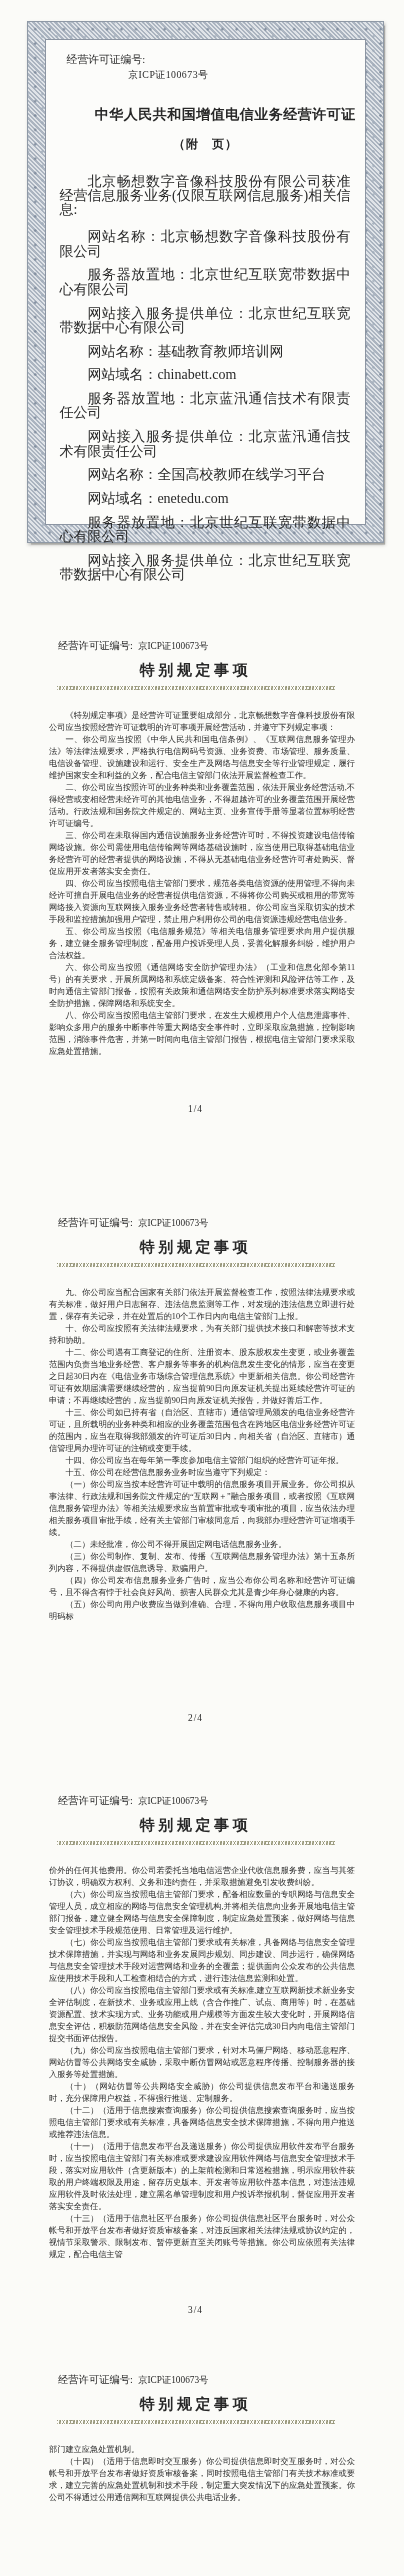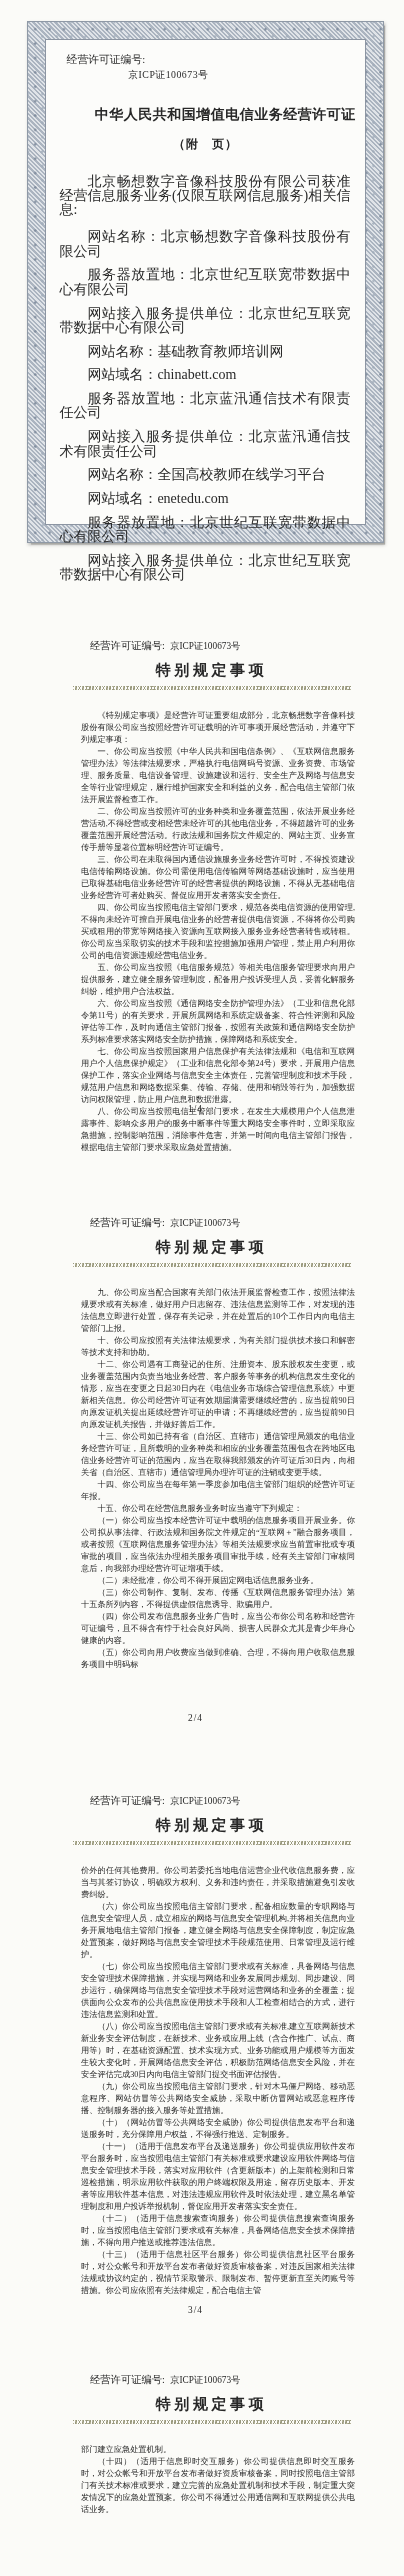--- a/index.html
+++ b/index.html
@@ -39,21 +39,21 @@
   }
   .cert-no-label{font-size:10.8px;margin-left:11.3px;}
   .cert-no-value{font-size:9.8px;margin:2.1px 0 0 73px;letter-spacing:0.5px;}
   .cert-title{margin:24px 0 0;text-align:right;font-size:14px;font-weight:bold;letter-spacing:0.5px;}
   .cert-sub{margin:12px 0 0;text-align:center;font-size:12px;font-weight:bold;letter-spacing:1px;}
   .cert-body{margin:21.6px 5.2px 0 4.1px;font-size:14px;}
   .cert-body p{margin:0 0 9.3px;line-height:14.4px;text-indent:2em;text-align:justify;}
   .cert-body p.intro{margin-bottom:12.4px;}
 
   
-  .prov{position:absolute;left:0;width:391px;box-sizing:border-box;padding-top:5.2px;padding-left:32px;}
+  .prov{position:absolute;left:0;width:391px;box-sizing:border-box;padding-top:5.2px;}
   .p2{top:634px;height:515px;}
   .p3{top:1211px;height:515px;}
   .p4{top:1789px;height:546px;}
   .p5{top:2368px;height:505px;}
   .prov-head{margin:0 0 0 58px;font-size:10.3px;}
   .prov-head .num{font-size:9.3px;padding-left:5.2px;}
   .prov-title{margin:8.2px 0 0;text-align:center;font-size:15px;font-weight:bold;letter-spacing:3.6px;}
   .wavy{
     width:278px;height:4.1px;margin:5.2px auto 0;
     background:
@@ -105,21 +105,20 @@
     <h2 class="prov-title">特别规定事项</h2>
     <div class="wavy"></div>
     <div class="prov-body">
       <p>《特别规定事项》是经营许可证重要组成部分，北京畅想数字音像科技股份有限公司应当按照经营许可证载明的许可事项开展经营活动，并遵守下列规定事项：</p>
       <p>一、你公司应当按照《中华人民共和国电信条例》、《互联网信息服务管理办法》等法律法规要求，严格执行电信网码号资源、业务资费、市场管理、服务质量、电信设备管理、设施建设和运行、安全生产及网络与信息安全等行业管理规定，履行维护国家安全和利益的义务，配合电信主管部门依法开展监督检查工作。</p>
       <p>二、你公司应当按照许可的业务种类和业务覆盖范围，依法开展业务经营活动,不得经营或变相经营未经许可的其他电信业务，不得超越许可的业务覆盖范围开展经营活动。行政法规和国务院文件规定的、网站主页、业务宣传手册等显著位置标明经营许可证编号。</p>
       <p>三、你公司在未取得国内通信设施服务业务经营许可时，不得投资建设电信传输网络设施。你公司需使用电信传输网等网络基础设施时，应当使用已取得基础电信业务经营许可的经营者提供的网络设施，不得从无基础电信业务经营许可者处购买、督促应用开发者落实安全责任。</p>
       <p>四、你公司应当按照电信主管部门要求，规范各类电信资源的使用管理,不得向未经许可擅自开展电信业务的经营者提供电信资源，不得将你公司购买或租用的带宽等网络接入资源向互联网接入服务业务经营者转售或转租。你公司应当采取切实的技术手段和监控措施加强用户管理，禁止用户利用你公司的电信资源违规经营电信业务。</p>
       <p>五、你公司应当按照《电信服务规范》等相关电信服务管理要求向用户提供服务，建立健全服务管理制度，配备用户投诉受理人员，妥善化解服务纠纷，维护用户合法权益。</p>
       <p>六、你公司应当按照《通信网络安全防护管理办法》（工业和信息化部令第11号）的有关要求，开展所属网络和系统定级备案、符合性评测和风险评估等工作，及时向通信主管部门报备，按照有关政策和通信网络安全防护系列标准要求落实网络安全防护措施，保障网络和系统安全。</p>
-      <p>七、你公司应当按照国家用户信息保护有关法律法规和《电信和互联网用户个人信息保护规定》（工业和信息化部令第24号）要求，开展用户信息保护工作，落实企业网络与信息安全主体责任，完善管理制度和技术手段，规范用户信息和网络数据采集、传输、存储、使用和销毁等行为，加强数据访问权限管理，防止用户信息和数据泄露。</p>
       <p>八、你公司应当按照电信主管部门要求，在发生大规模用户个人信息泄露事件、影响众多用户的服务中断事件等重大网络安全事件时，立即采取应急措施，控制影响范围，消除事件危害，并第一时间向电信主管部门报告，根据电信主管部门要求采取应急处置措施。</p>
     </div>
     <div class="page-num">1/4</div>
   </section>
 
   <section class="prov p3">
     <header class="prov-head">
       <span class="label">经营许可证编号:</span><span class="num">京ICP证100673号</span>
     </header>
     <h2 class="prov-title">特别规定事项</h2>
@@ -146,22 +145,22 @@
     </header>
     <h2 class="prov-title">特别规定事项</h2>
     <div class="wavy"></div>
     <div class="prov-body">
       <p class="cont">价外的任何其他费用。你公司若委托当地电信运营企业代收信息服务费，应当与其签订协议，明确双方权利、义务和违约责任，并采取措施避免引发收费纠纷。</p>
       <p>（六）你公司应当按照电信主管部门要求，配备相应数量的专职网络与信息安全管理人员，成立相应的网络与信息安全管理机构,并将相关信息向业务开展地电信主管部门报备，建立健全网络与信息安全保障制度，制定应急处置预案，做好网络与信息安全管理技术手段规范使用、日常管理及运行维护。</p>
       <p>（七）你公司应当按照电信主管部门要求或有关标准，具备网络与信息安全管理技术保障措施，并实现与网络和业务发展同步规划、同步建设、同步运行，确保网络与信息安全管理技术手段对运营网络和业务的全覆盖；提供面向公众发布的公共信息应使用技术手段和人工检查相结合的方式，进行违法信息监测和处置。</p>
       <p>（八）你公司应当按照电信主管部门要求或有关标准,建立互联网新技术新业务安全评估制度，在新技术、业务或应用上线（含合作推广、试点、商用等）时，在基础资源配置、技术实现方式、业务功能或用户规模等方面发生较大变化时，开展网络信息安全评估，积极防范网络信息安全风险，并在安全评估完成30日内向电信主管部门提交书面评估报告。</p>
       <p>（九）你公司应当按照电信主管部门要求，针对木马僵尸网络、移动恶意程序、网站仿冒等公共网络安全威胁，采取中断仿冒网站或恶意程序传播、控制服务器的接入服务等处置措施。</p>
       <p>（十）（网站仿冒等公共网络安全威胁）你公司提供信息发布平台和递送服务时，充分保障用户权益，不得强行推送、定制服务。</p>
+      <p>（十二）（适用于信息搜索查询服务）你公司提供信息搜索查询服务时，应当按照电信主管部门要求或有关标准，具备网络信息安全技术保障措施，不得向用户推送或推荐违法信息。</p>
       <p>（十一）（适用于信息发布平台及递送服务）你公司提供应用软件发布平台服务时，应当按照电信主管部门有关标准或要求建设应用软件网络与信息安全管理技术手段，落实对应用软件（含更新版本）的上架前检测和日常巡检措施，明示应用软件获取的用户终端权限及用途，留存历史版本、开发者等应用软件基本信息，对违法违规应用软件及时依法处理，建立黑名单管理制度和用户投诉举报机制，督促应用开发者落实安全责任。</p>
-      <p>（十二）（适用于信息搜索查询服务）你公司提供信息搜索查询服务时，应当按照电信主管部门要求或有关标准，具备网络信息安全技术保障措施，不得向用户推送或推荐违法信息。</p>
       <p>（十三）（适用于信息社区平台服务）你公司提供信息社区平台服务时，对公众帐号和开放平台发布者做好资质审核备案，对违反国家相关法律法规或协议约定的，视情节采取警示、限制发布、暂停更新直至关闭账号等措施。你公司应依照有关法律规定，配合电信主管</p>
     </div>
     <div class="page-num">3/4</div>
   </section>
 
   <section class="prov p5">
     <header class="prov-head">
       <span class="label">经营许可证编号:</span><span class="num">京ICP证100673号</span>
     </header>
     <h2 class="prov-title">特别规定事项</h2>

